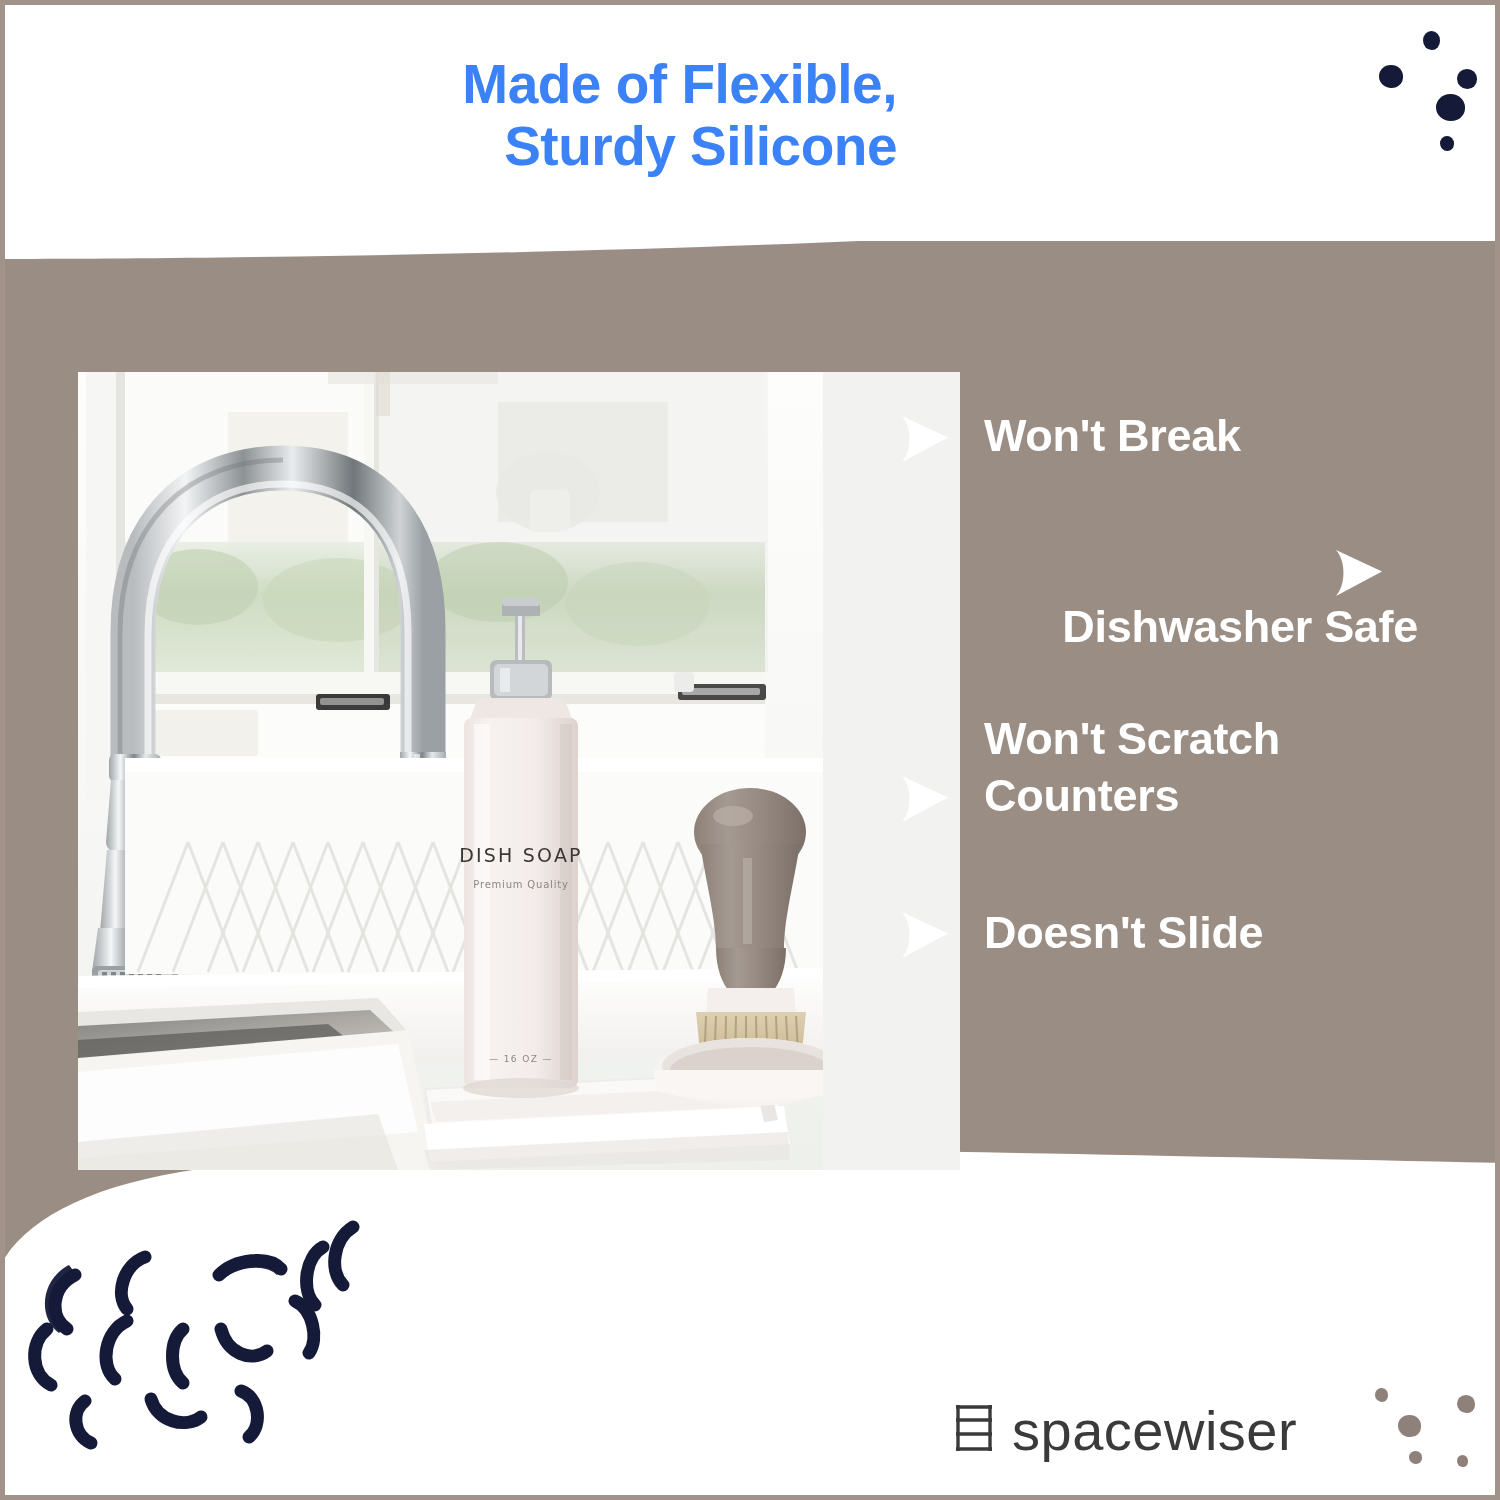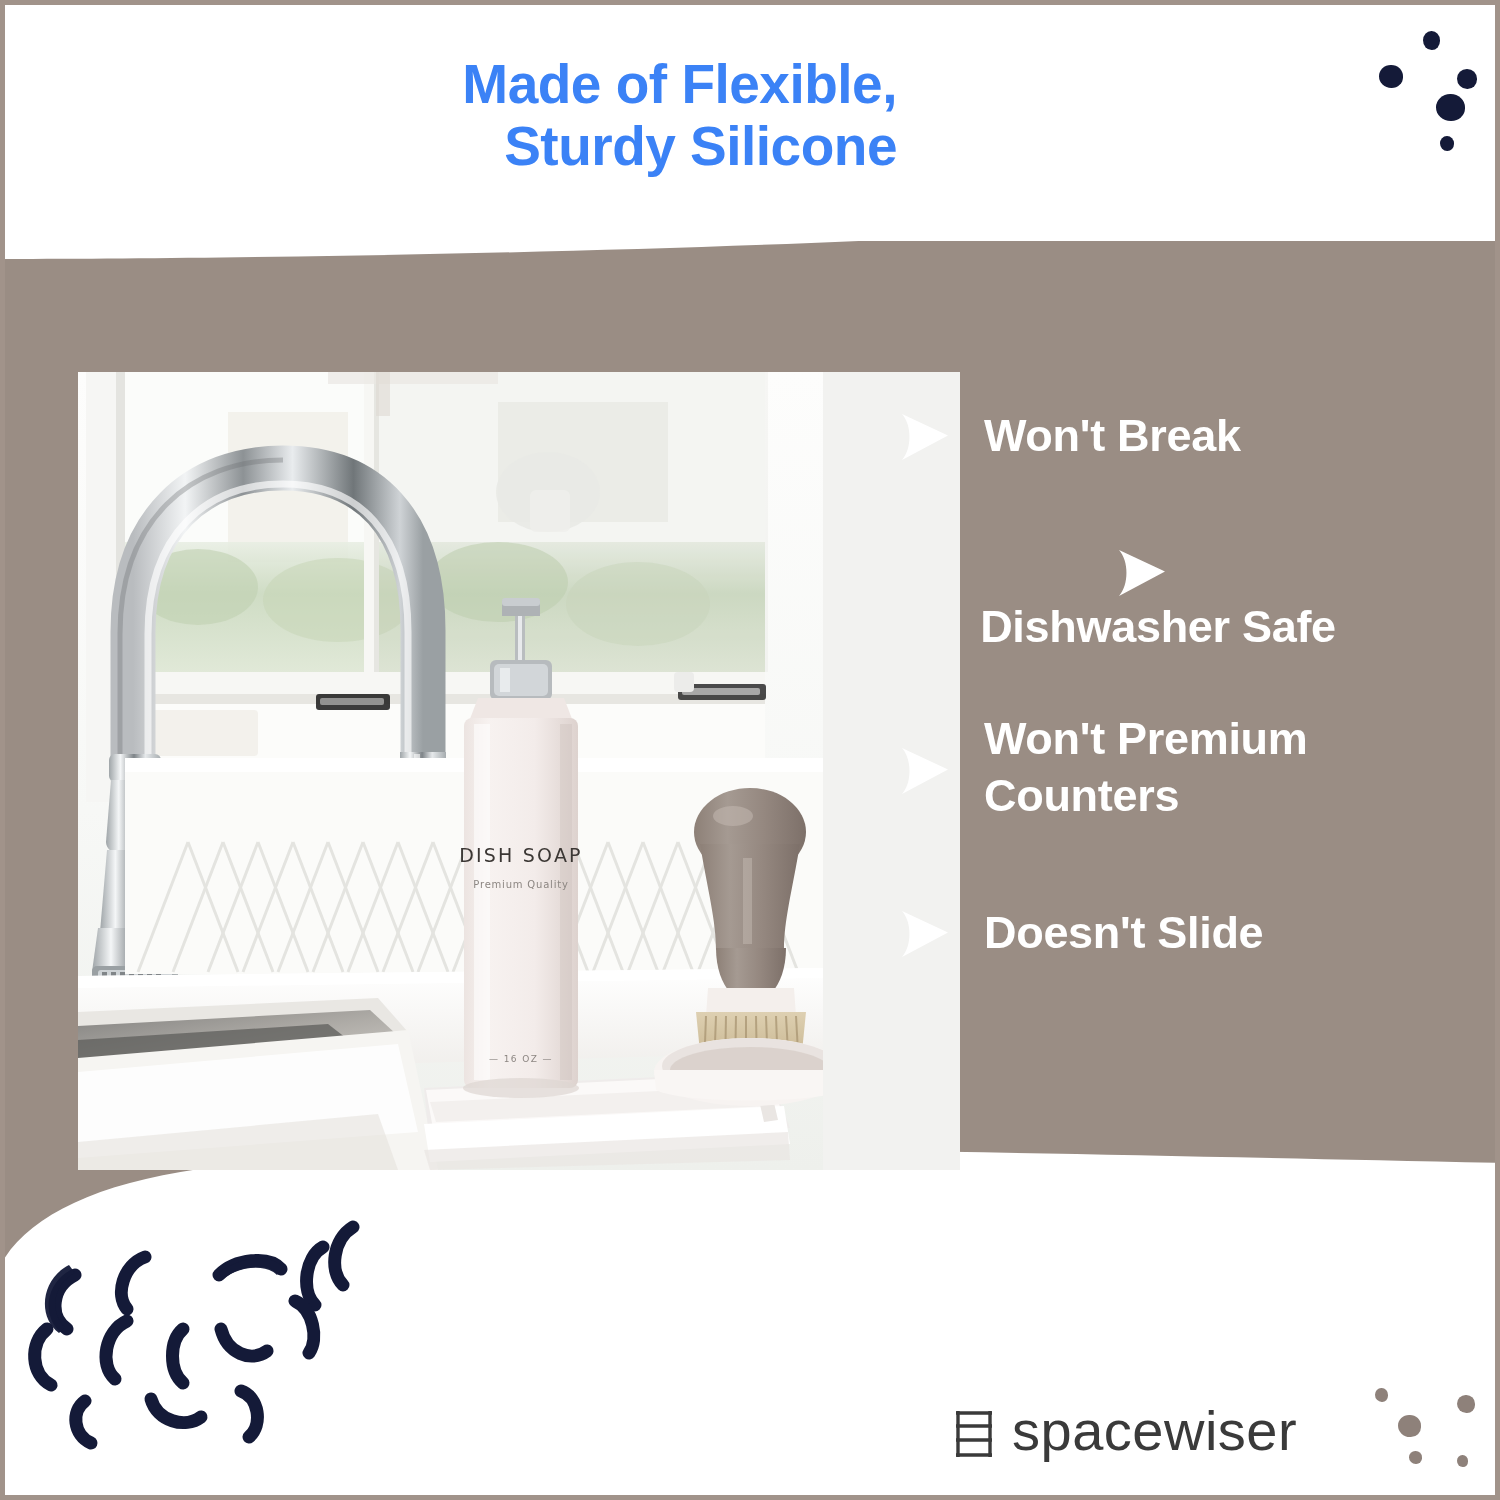--- a/index.html
+++ b/index.html
@@ -56,21 +56,21 @@
   .photo svg{display:block;}
 
   
   .bullets{
     position:absolute;
     left:893px; top:398px;
     width:520px;
   }
   .bullet{
     display:flex;
-    align-items:center;
+    align-items:flex-end;
     margin-bottom:76px;
   }
   .bullet:last-child{margin-bottom:0;margin-top:24px;}
   .arrow-icon{
     flex:0 0 auto;
     width:52px;height:52px;
     margin-right:34px;
     margin-top:6px;
   }
   .arrow-icon svg{display:block;}
@@ -87,21 +87,21 @@
 
   
   .scribbles{position:absolute; left:18px; top:1208px; width:360px; height:250px;}
   .scribbles svg{display:block;}
 
   
   .logo{
     position:absolute;
     left:948px; top:1398px;
     display:flex;
-    align-items:flex-end;
+    align-items:flex-start;
   }
   .logo-icon{width:42px;height:50px;margin-right:17px;}
   .logo-icon svg{display:block;}
   .logo-word{
     color:#3a3a3a;
     font-size:56px;
     font-weight:normal;
     letter-spacing:0.5px;
     line-height:1;
   }
@@ -399,21 +399,21 @@
       </span>
       <span class="bullet-label">Dishwasher Safe</span>
     </div>
 
     <div class="bullet b3">
       <span class="arrow-icon">
         <svg width="52" height="52" viewBox="0 0 52 52" xmlns="http://www.w3.org/2000/svg">
           <path d="M 4,3 L 50,24.5 L 4,49 C 14,38 14,14 4,3 Z" fill="#ffffff"></path>
         </svg>
       </span>
-      <span class="bullet-label">Won't Premium Counters</span>
+      <span class="bullet-label">Won't Scratch Counters</span>
     </div>
 
     <div class="bullet b4">
       <span class="arrow-icon">
         <svg width="52" height="52" viewBox="0 0 52 52" xmlns="http://www.w3.org/2000/svg">
           <path d="M 4,3 L 50,24.5 L 4,49 C 14,38 14,14 4,3 Z" fill="#ffffff"></path>
         </svg>
       </span>
       <span class="bullet-label">Doesn't Slide</span>
     </div>

